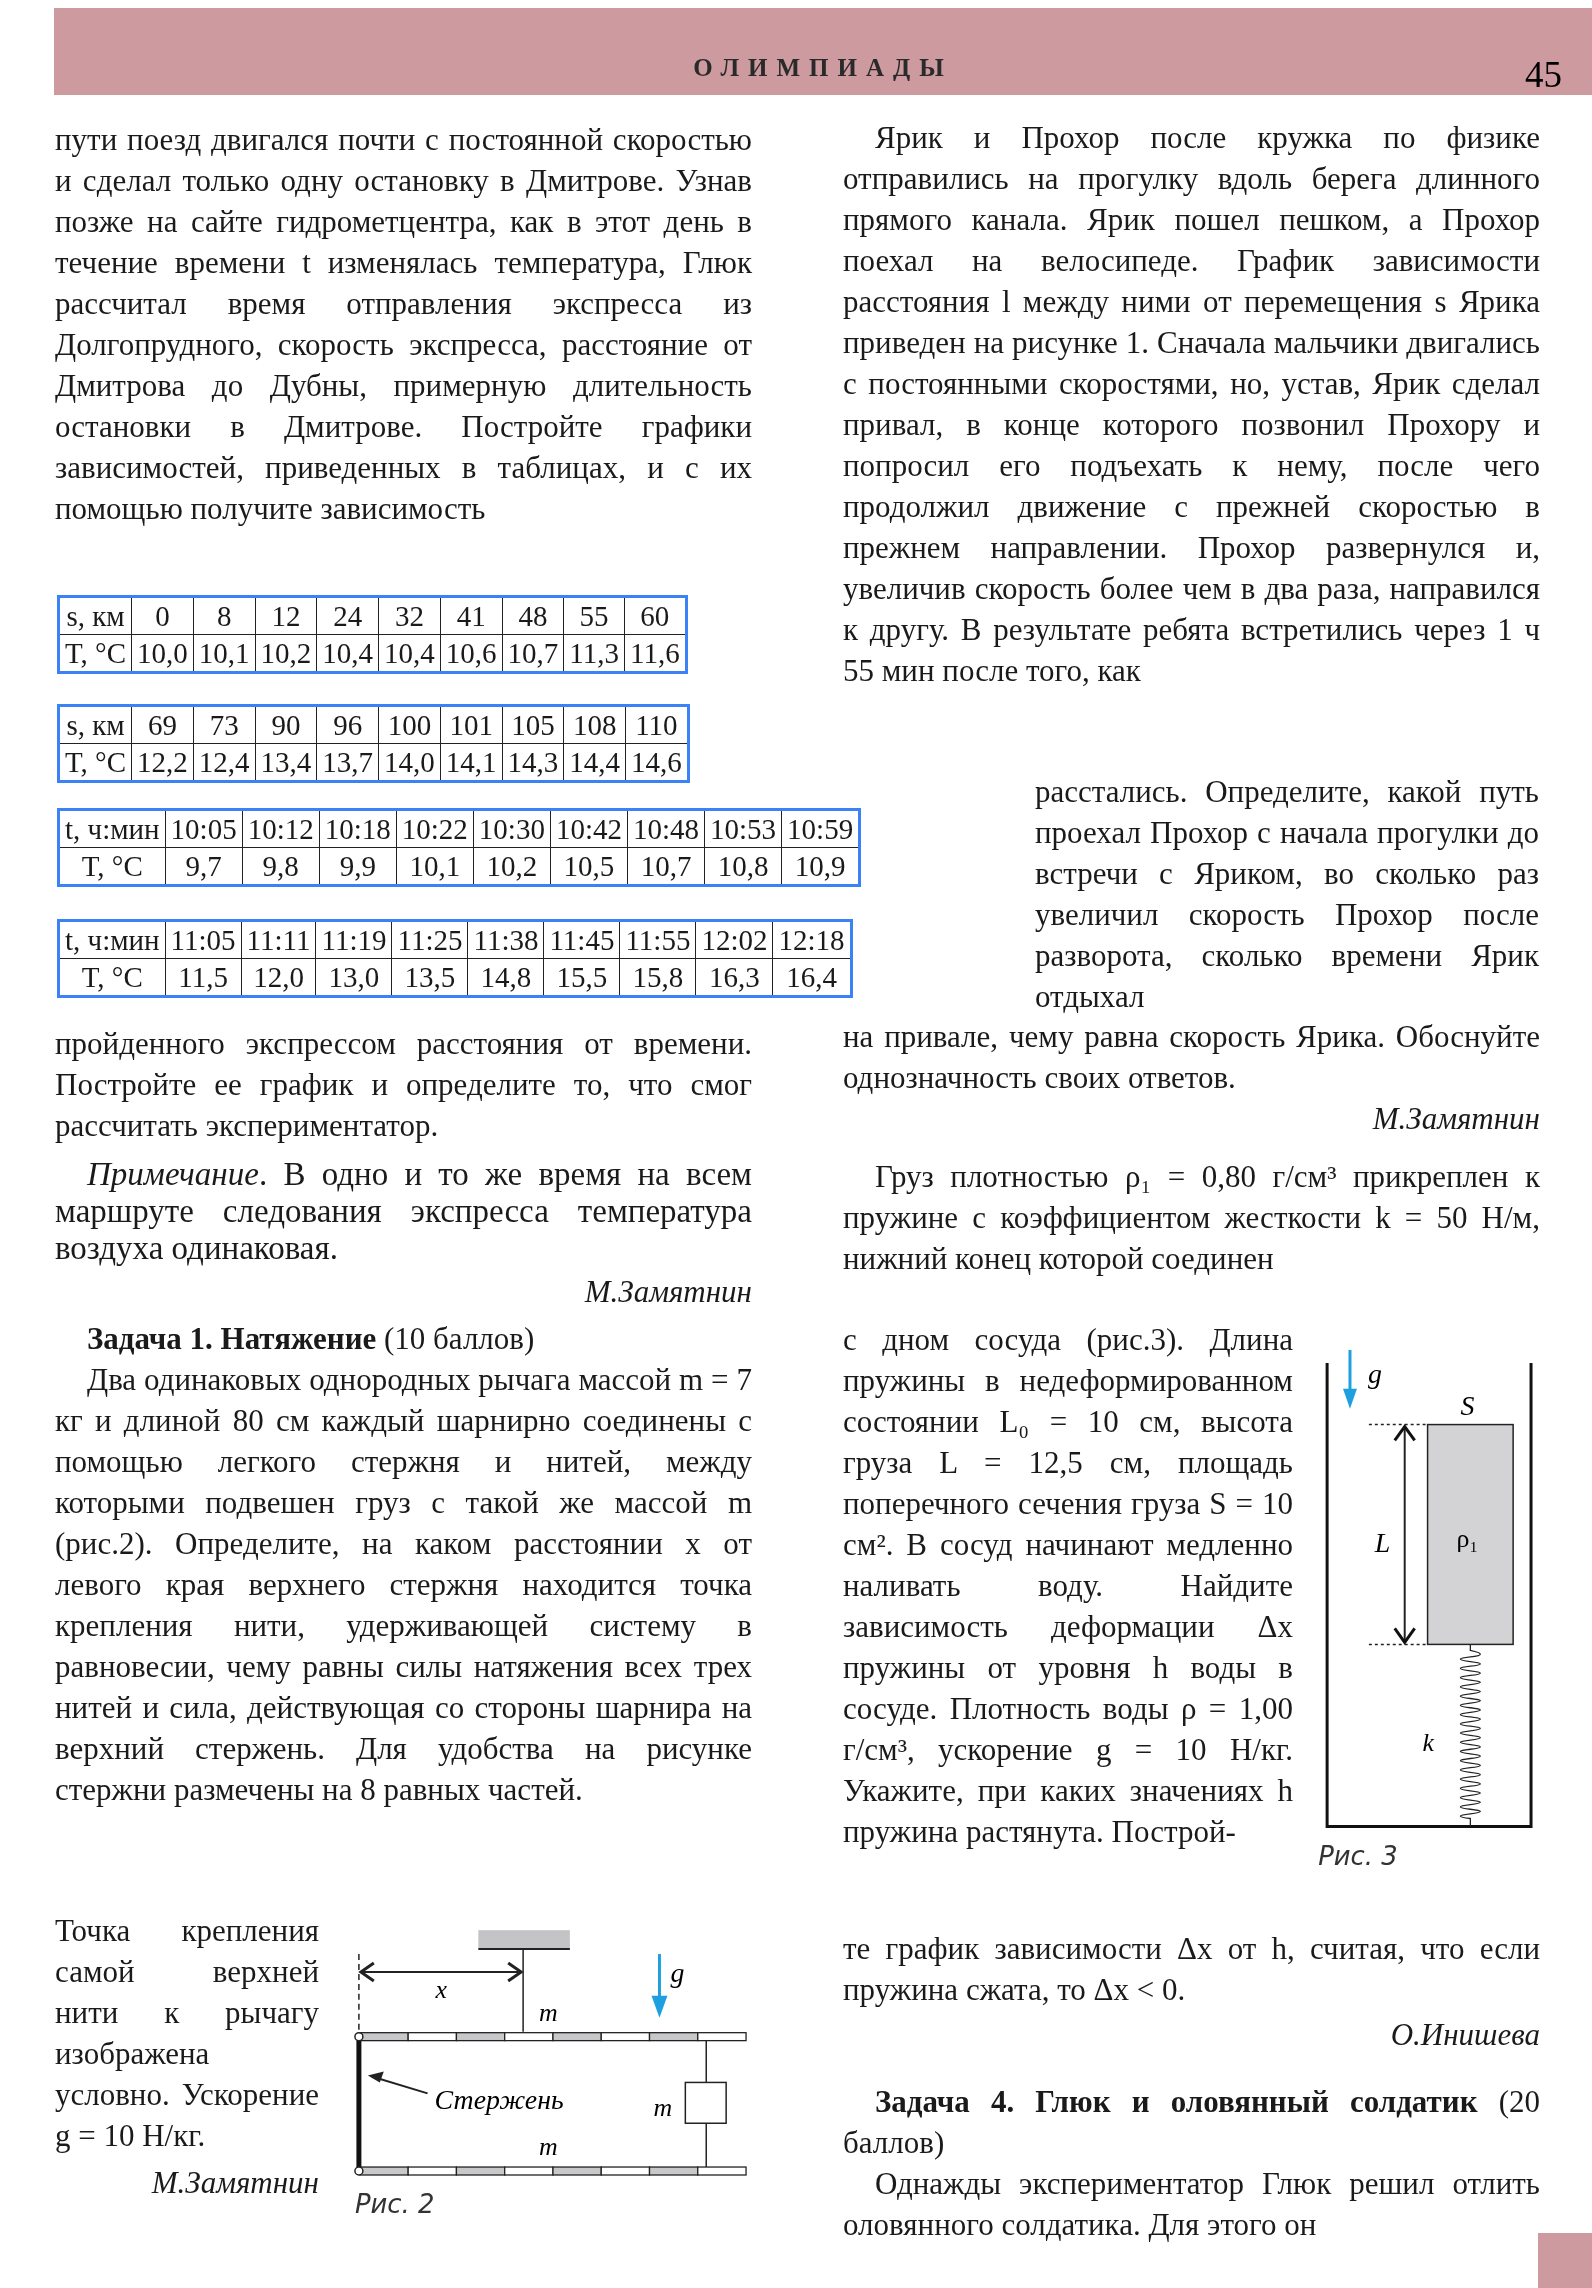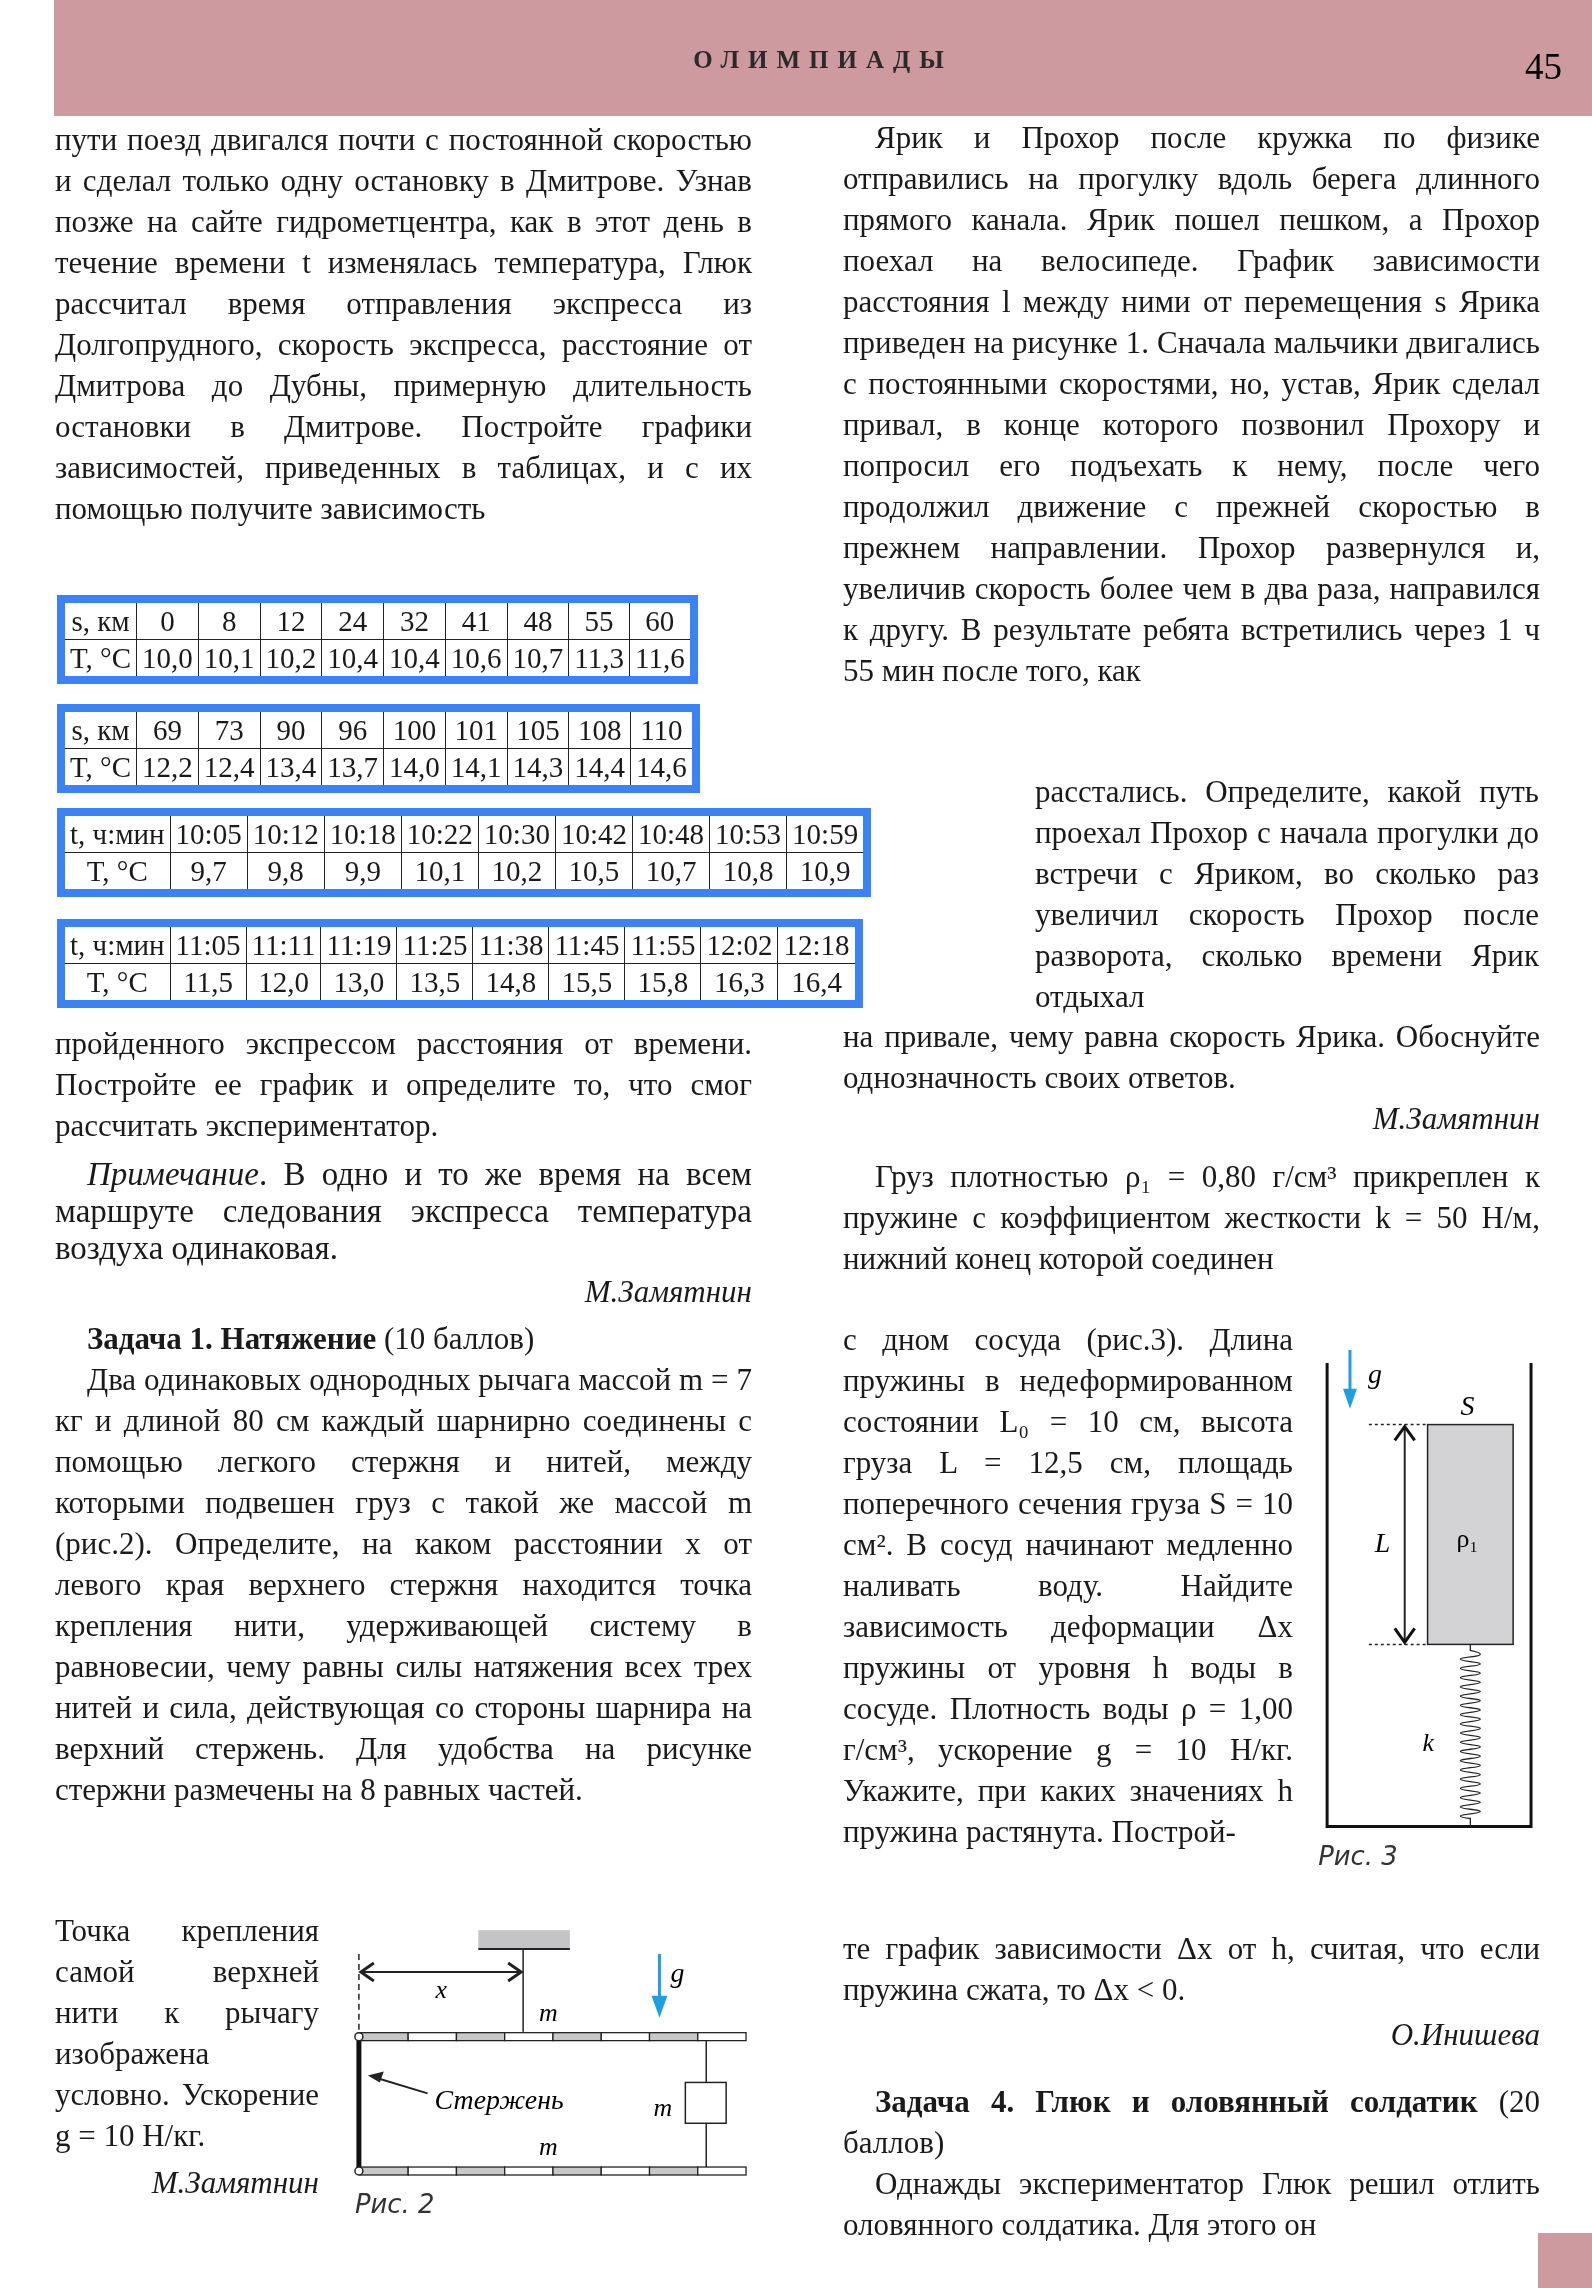--- a/index.html
+++ b/index.html
@@ -1,37 +1,37 @@
 <!DOCTYPE html>
 <html><head>
 <meta charset="utf-8">
 <style>
   html, body { margin: 0; padding: 0; background: #ffffff; }
   body { width: 1592px; height: 2289px; position: relative; overflow: hidden;
          font-family: "Liberation Serif", "DejaVu Serif", serif; color: #1a1a1a; }
-  .header { position: absolute; left: 54px; top: 0; width: 1538px; height: 116px; background: #cd9aa0; }
+  .header { position: absolute; left: 54px; top: 8px; width: 1538px; height: 87px; background: #cd9aa0; }
   .header-title { position: absolute; left: 0; right: 0; top: 46px; text-align: center;
                   font-size: 25px; letter-spacing: 9px; font-weight: bold; color: #2a2a2a; }
   .page-num { position: absolute; right: 30px; top: 45px; font-size: 37px; color: #000000; }
   .corner { position: absolute; left: 1538px; top: 2233px; width: 54px; height: 56px; background: #cd9aa0; }
 
   .col { position: absolute; font-size: 31px; line-height: 41px; }
   .left { left: 55px; width: 697px; }
   .right { left: 843px; width: 697px; }
   p { margin: 0; text-align: justify; }
   .indent { text-indent: 32px; }
   i.m { font-style: italic; }
   .author { text-align: right; font-style: italic; }
   .small { font-size: 33px; line-height: 37px; }
   .task-title b { font-weight: bold; }
   .class-title { text-align: center; font-family: "DejaVu Sans", sans-serif; font-style: italic; font-size: 28px; color: #333; }
 
   table.data { border-collapse: collapse; position: absolute; font-size: 29px; line-height: 36px; }
   table.data td { border: 1.5px solid #222; padding: 0 5px; text-align: center; white-space: nowrap; }
-  table.data { border: 8px solid #3b82f6; }
+  table.data { border: 3px solid #3b82f6; }
   table.data td.h { font-style: normal; }
 
   .fig2-text { position: absolute; left: 55px; top: 1910px; width: 264px; font-size: 31px; line-height: 41px; }
   .fig2 { position: absolute; left: 338px; top: 1920px; width: 418px; height: 299px; }
   .fig3 { position: absolute; left: 1313px; top: 1343px; width: 259px; height: 567px; }
   .fig-cap { font-family: "DejaVu Sans", sans-serif; font-style: italic; font-size: 26px; fill: #333; }
   svg text { font-family: "Liberation Serif", serif; }
 </style>
 </head>
 <body>

